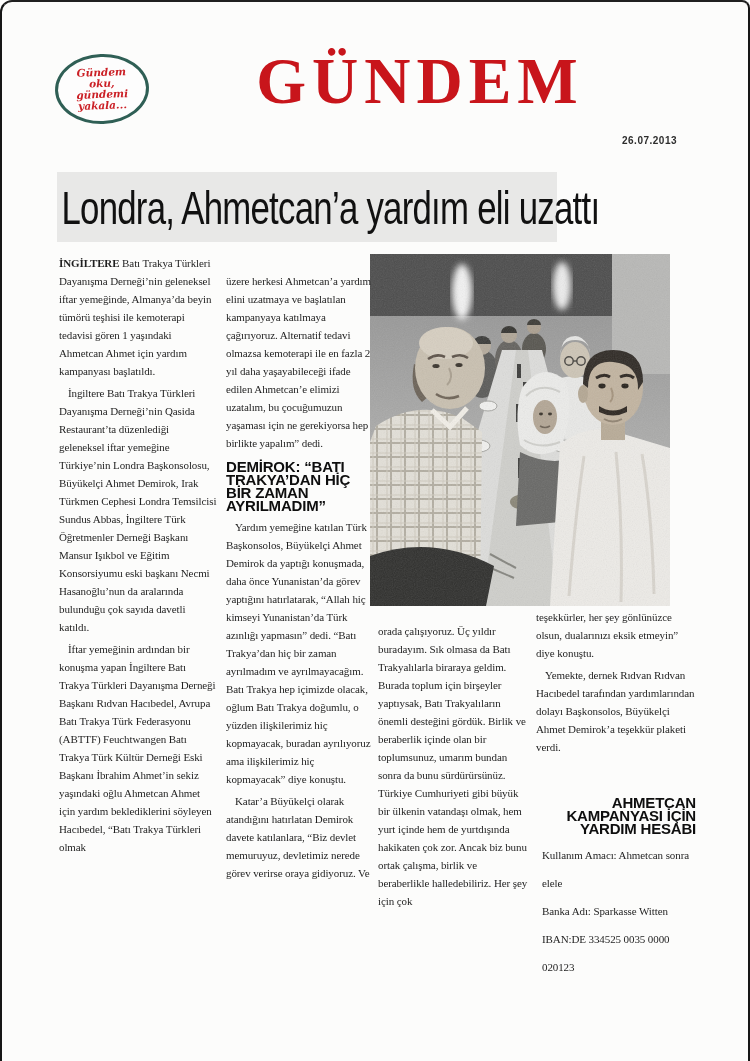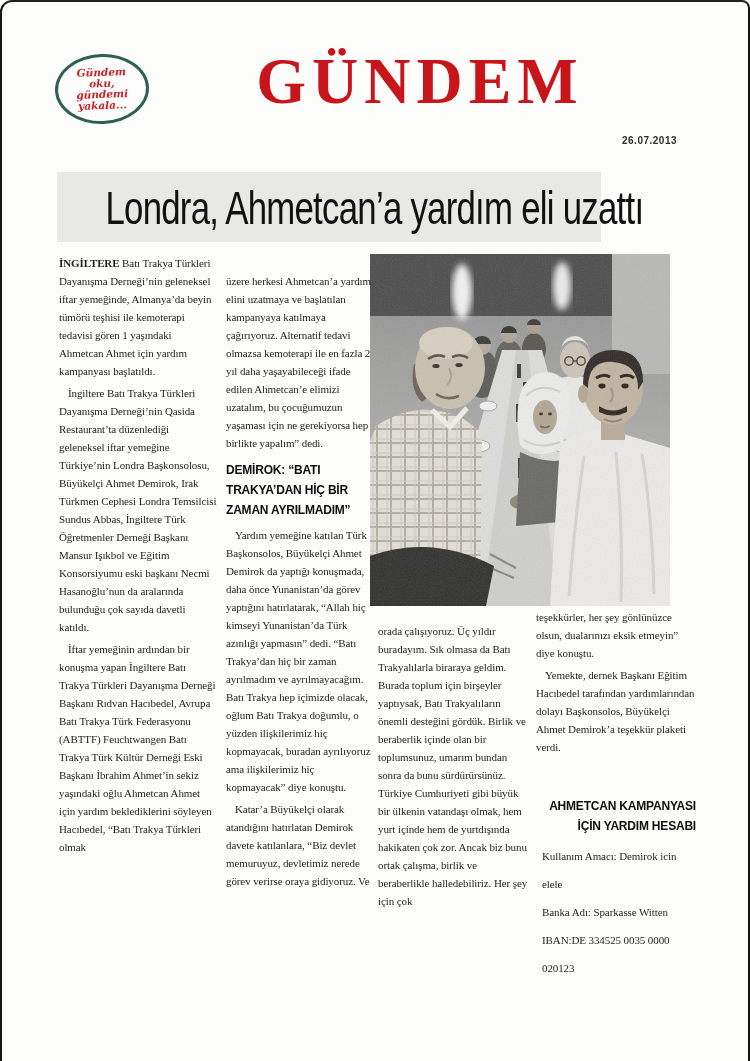--- a/index.html
+++ b/index.html
@@ -29,36 +29,36 @@
     color:#c8151b; letter-spacing:6px; transform:scaleY(1.04); transform-origin:top center;
   }
   .pub-date {
     position:absolute; left:620px; top:133px; width:110px;
     font-family:"Liberation Sans", sans-serif; font-weight:bold; font-size:10px; color:#2d2d2d;
     letter-spacing:0.5px;
   }
   
   .headline-strip {
     position:absolute; left:55px; top:170px; width:500px; height:70px;
-    background:#e8e8e7; display:flex; align-items:center;padding-left:44px;
+    background:#e8e8e7; display:flex; align-items:center;
   }
   .headline-text {
     display:inline-block; white-space:nowrap;
     font-family:"Liberation Sans", sans-serif; font-weight:normal;
     font-size:47px; letter-spacing:-1px; color:#111;
     transform:scaleX(0.74); transform-origin:0 50%; padding-left:6px;
   }
   
   .col { position:absolute; font-size:11px; line-height:18px; letter-spacing:-0.1px; }
   .col p { margin:0 0 4px 0; }
   .indent { text-indent:9px; }
   .lead-word { font-weight:bold;margin-top:16px; }
   .subhead {
     font-family:"Liberation Sans", sans-serif; font-weight:bold;
-    font-size:12px; line-height:20px; color:#0e0e0e; letter-spacing:-0.2px;
+    font-size:15px; line-height:13px; color:#0e0e0e; letter-spacing:-0.2px;
     margin:8px 0 6px 0 !important;
   }
   .col1 { left:57px;  top:252px; width:158px; }
   .col2 { left:224px; top:270px; width:146px; }
   .col3 { left:376px; top:620px; width:150px; }
   .col4 { left:534px; top:606px; width:160px; }
   .col4 .subhead { margin-top:40px !important;text-align:right; }
   .account p { margin:0 0 0 6px; line-height:28px; }
   
   .photo-frame { position:absolute; left:368px; top:252px; width:300px; height:352px; }
@@ -211,22 +211,22 @@
     <p class="indent">Yardım yemeğine katılan Türk Başkonsolos, Büyükelçi Ahmet Demirok da yaptığı konuşmada, daha önce Yunanistan’da görev yaptığını hatırlatarak, “Allah hiç kimseyi Yunanistan’da Türk azınlığı yapmasın” dedi. “Batı Trakya’dan hiç bir zaman ayrılmadım ve ayrılmayacağım. Batı Trakya hep içimizde olacak, oğlum Batı Trakya doğumlu, o yüzden ilişkilerimiz hiç kopmayacak, buradan ayrılıyoruz ama ilişkilerimiz hiç kopmayacak” diye konuştu.</p>
     <p class="indent">Katar’a Büyükelçi olarak atandığını hatırlatan Demirok davete katılanlara, “Biz devlet memuruyuz, devletimiz nerede görev verirse oraya gidiyoruz. Ve</p>
   </div>
 
   <div class="col col3">
     <p>orada çalışıyoruz. Üç yıldır buradayım. Sık olmasa da Batı Trakyalılarla biraraya geldim. Burada toplum için birşeyler yaptıysak, Batı Trakyalıların önemli desteğini gördük. Birlik ve beraberlik içinde olan bir toplumsunuz, umarım bundan sonra da bunu sürdürürsünüz. Türkiye Cumhuriyeti gibi büyük bir ülkenin vatandaşı olmak, hem yurt içinde hem de yurtdışında hakikaten çok zor. Ancak biz bunu ortak çalışma, birlik ve beraberlikle halledebiliriz. Her şey için çok</p>
   </div>
 
   <div class="col col4">
     <p>teşekkürler, her şey gönlünüzce olsun, dualarınızı eksik etmeyin” diye konuştu.</p>
-    <p class="indent">Yemekte, dernek Başkanı Eğitim Hacıbedel tarafından yardımlarından dolayı Başkonsolos, Büyükelçi Ahmet Demirok’a teşekkür plaketi verdi.</p>
+    <p class="indent">Yemekte, dernek Rıdvan Rıdvan Hacıbedel tarafından yardımlarından dolayı Başkonsolos, Büyükelçi Ahmet Demirok’a teşekkür plaketi verdi.</p>
     <p class="subhead">AHMETCAN KAMPANYASI İÇİN YARDIM HESABI</p>
     <div class="account">
-      <p>Kullanım Amacı: Demirok icin elele</p>
+      <p>Kullanım Amacı: Ahmetcan sonra elele</p>
       <p>Banka Adı: Sparkasse Witten</p>
       <p>IBAN:DE 334525 0035 0000 020123</p>
     </div>
   </div>
 
 </div>
 
 </body></html>

